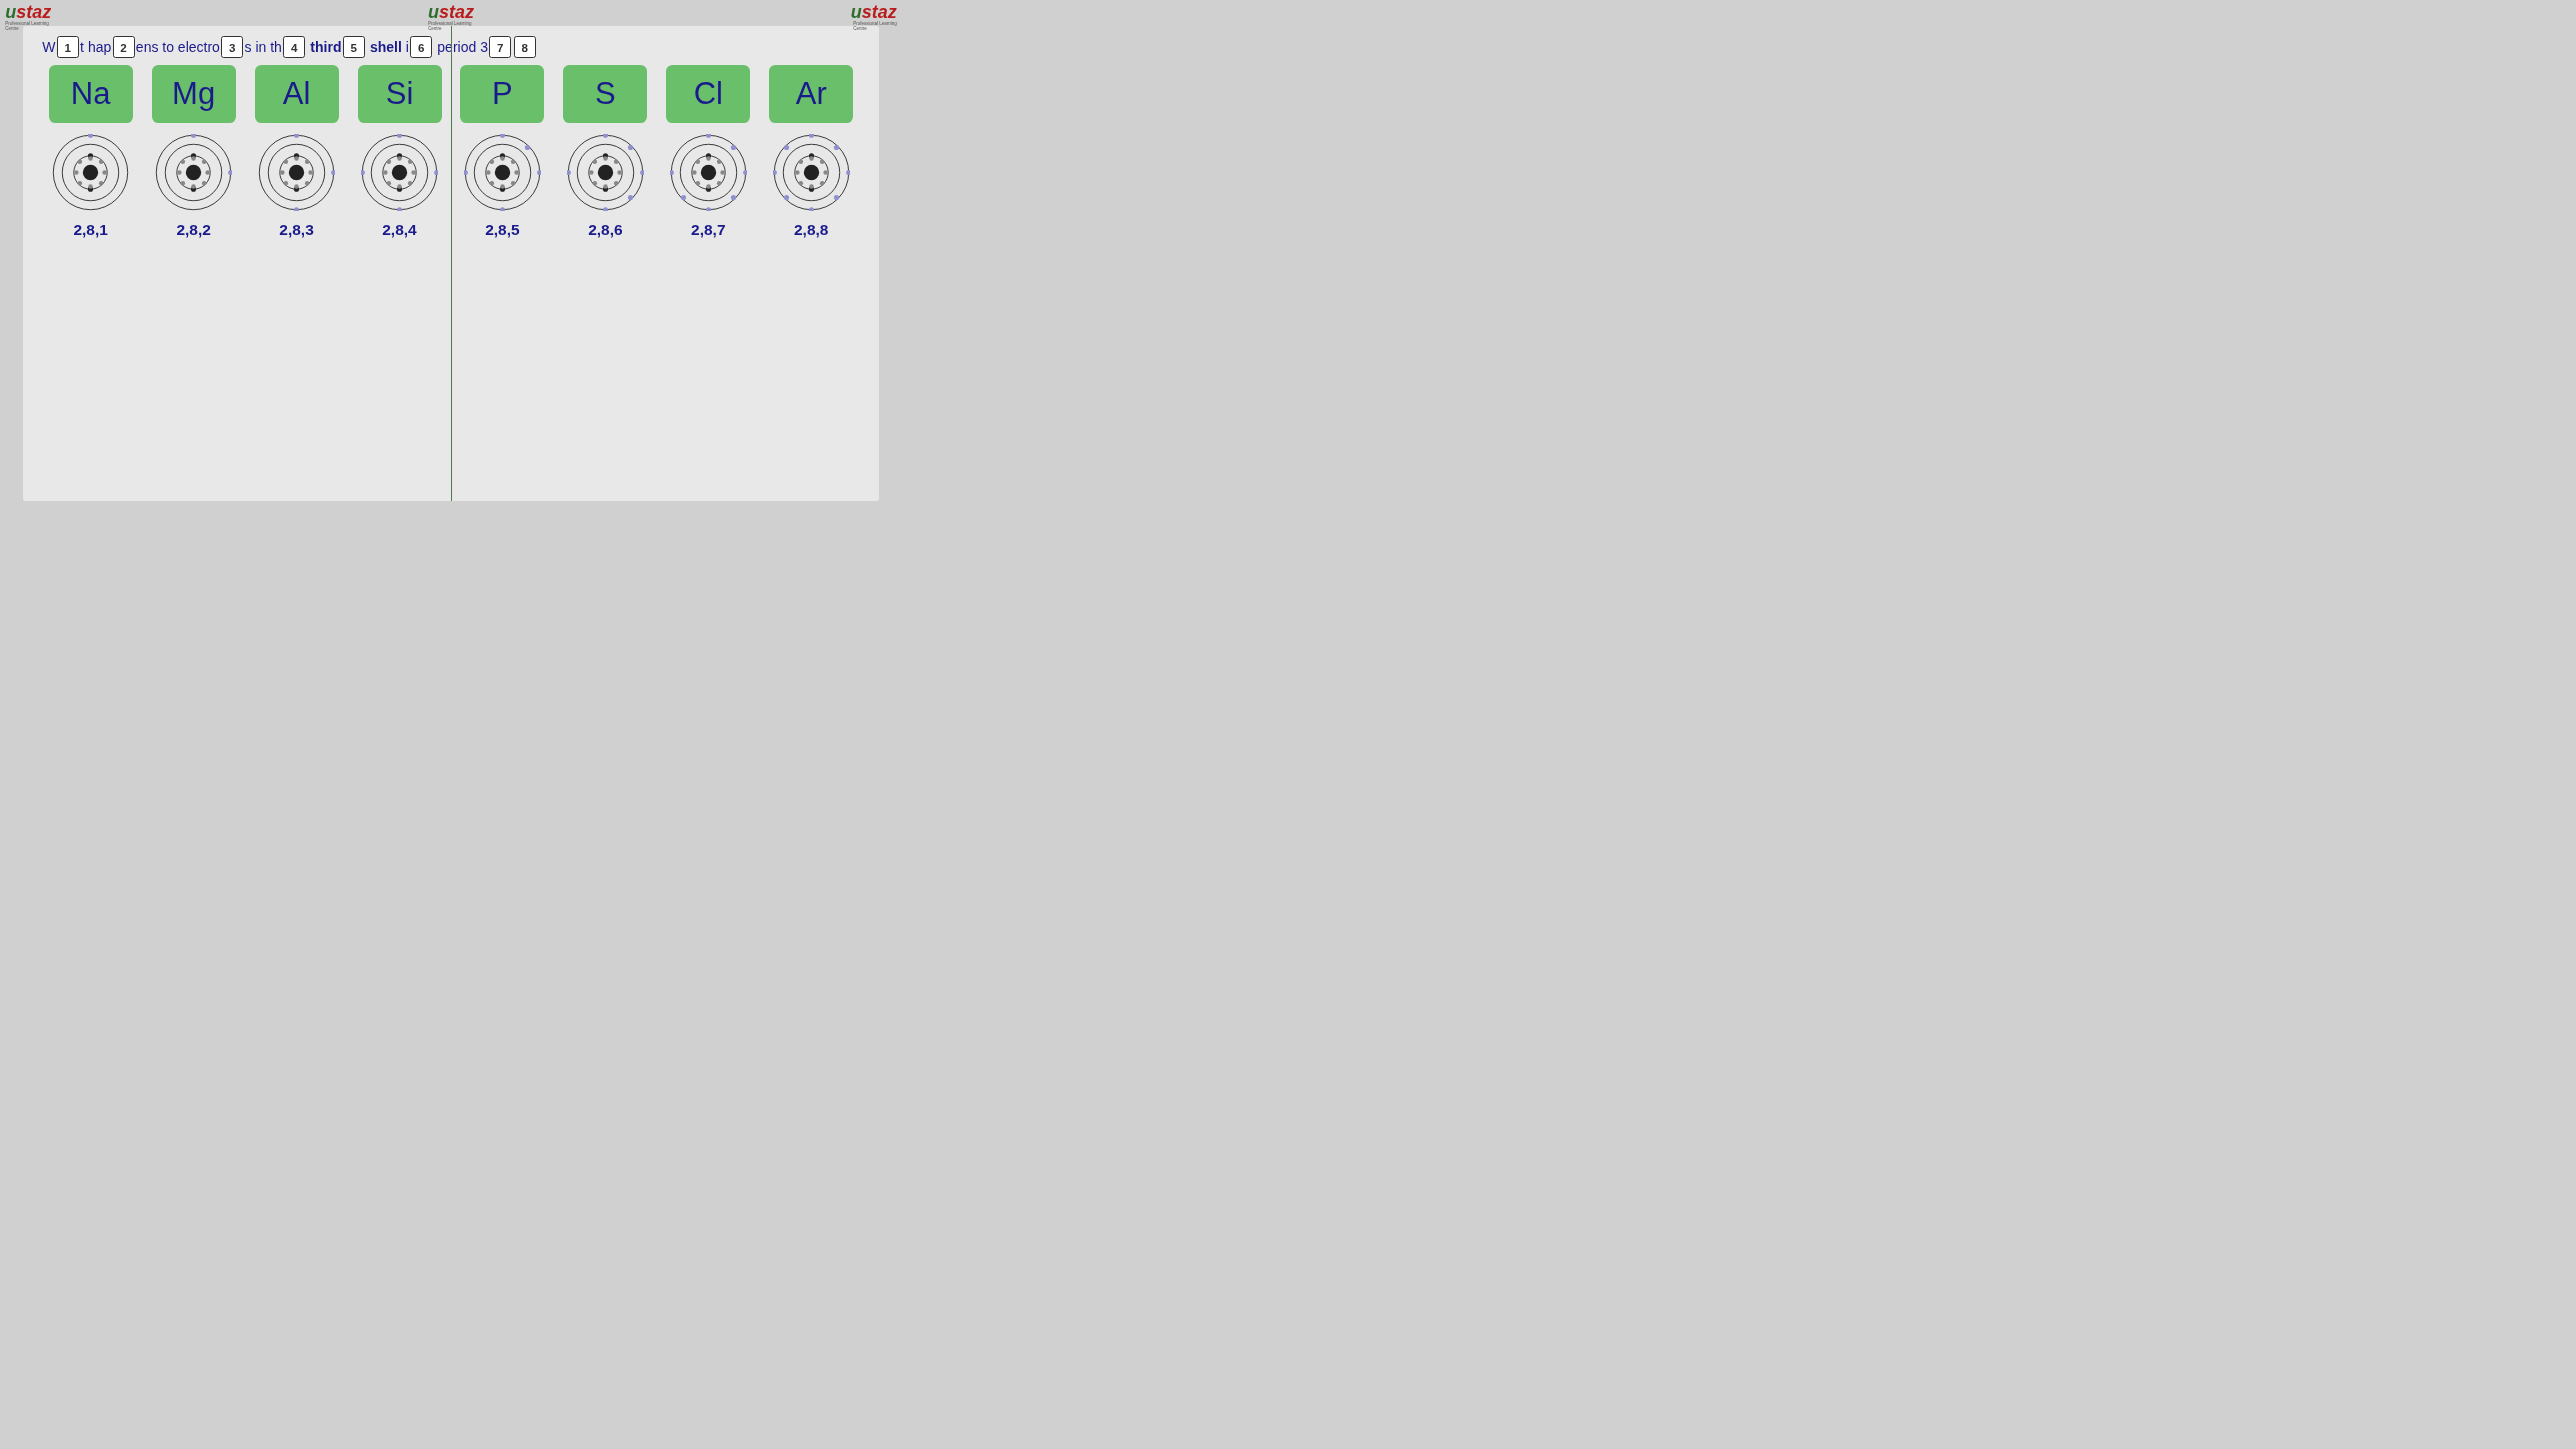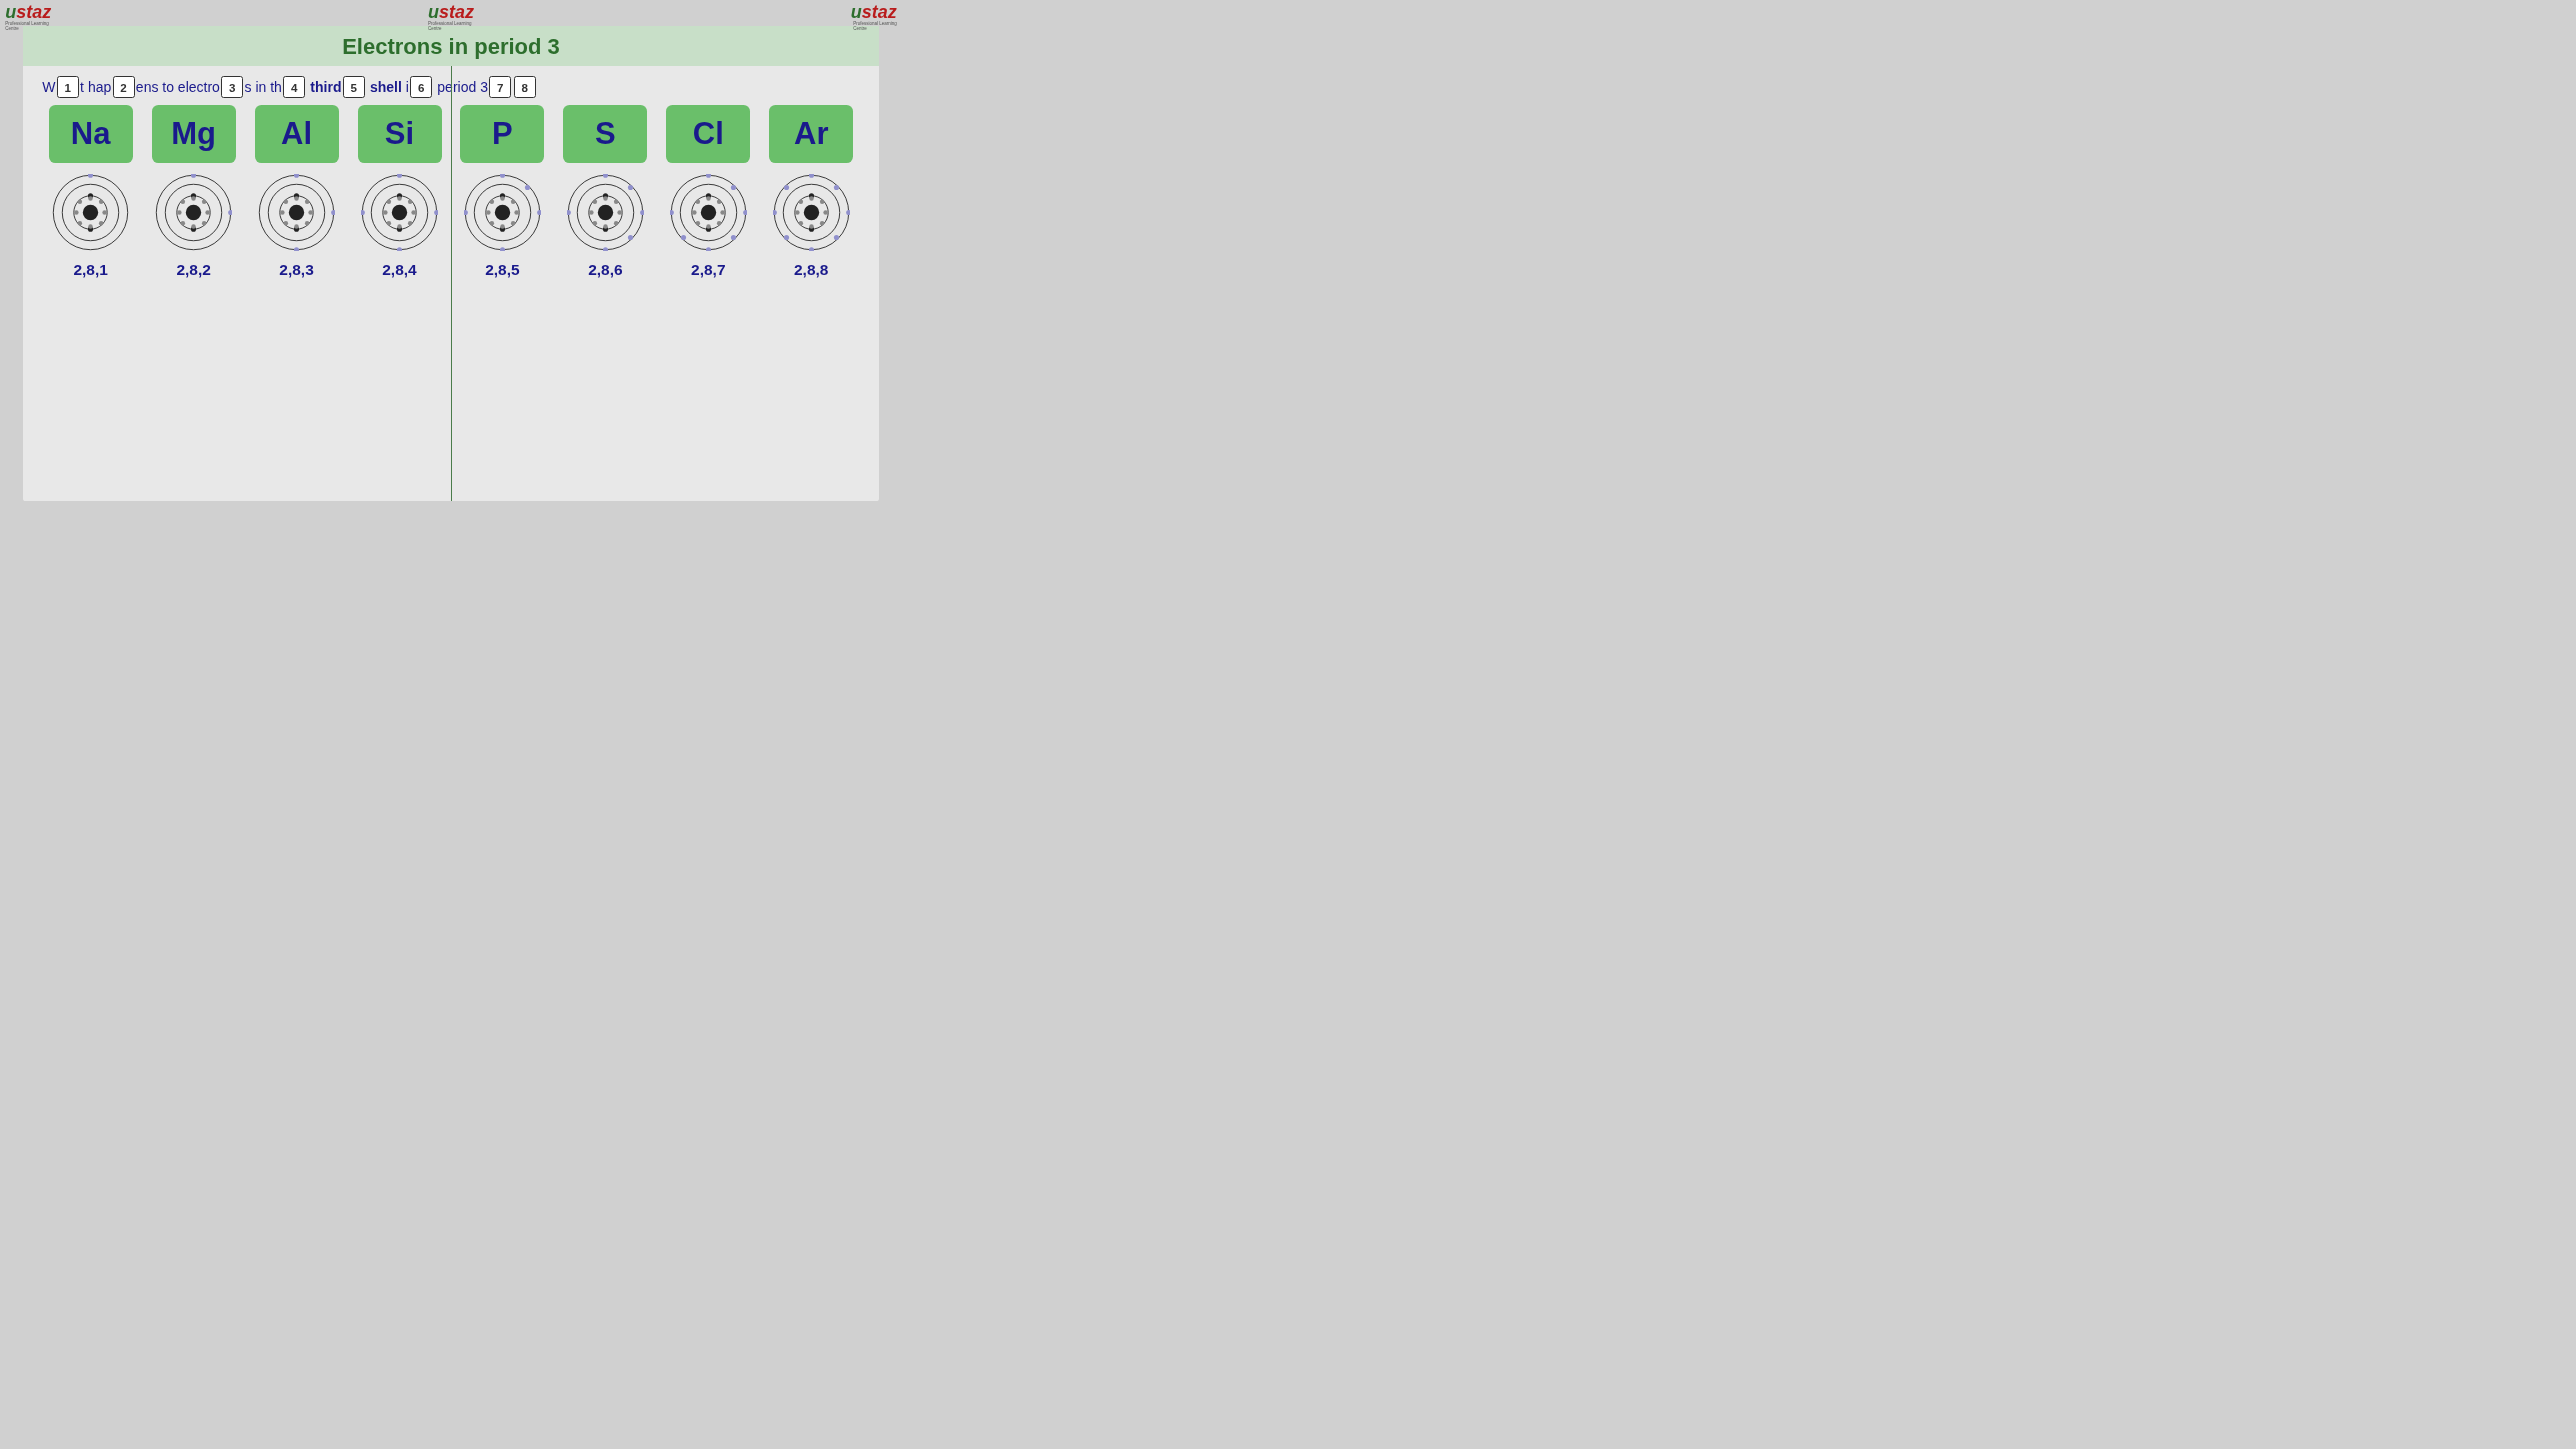--- a/index.html
+++ b/index.html
@@ -137,21 +137,21 @@
       height: 58px;
       background: #6abf6a;
       border-radius: 6.4px;
       display: flex;
       align-items: center;
       justify-content: center;
     }
 
     .element-symbol {
       font-size: 31px;
-      font-weight: bold;
+      font-weight: normal;
       color: #1a1a8c;
     }
 
     .atoms-row {
       display: flex;
       justify-content: space-between;
       margin-bottom: 6.4px;
       padding: 0 6.4px;
     }
 
@@ -216,23 +216,20 @@
 </div>
 
 <div class="logo logo-right">
   <div class="logo-brand">
     <span class="u">u</span><span class="staz">staz</span>
   </div>
   <div class="logo-sub">Professional  Learning<br>Centre</div>
 </div>
 
 <div class="main-container">
-  <div class="title-bar">
-    <h1>Electrons in period 3</h1>
-  </div>
 
   <div class="content-area">
     <div class="vertical-line"></div>
 
     <div class="question-row">
       <span>W</span>
       <span class="num-badge">1</span>
       <span>t hap</span>
       <span class="num-badge">2</span>
       <span>ens to electro</span>

